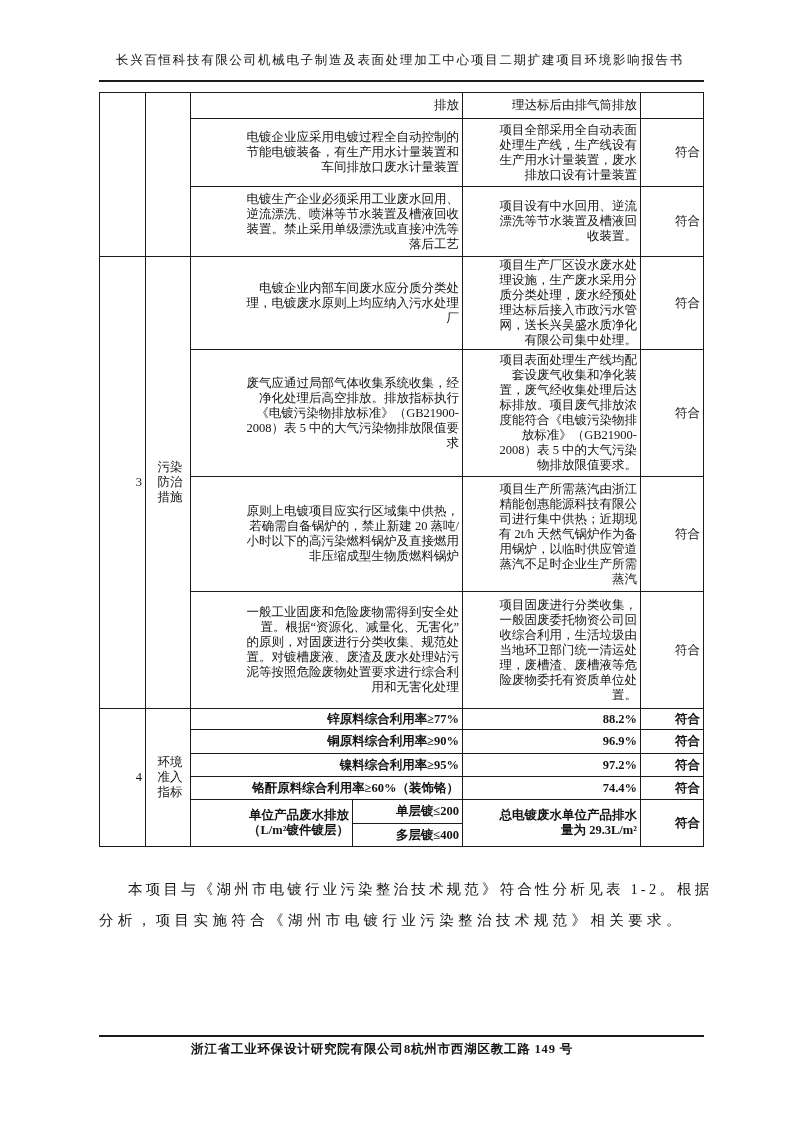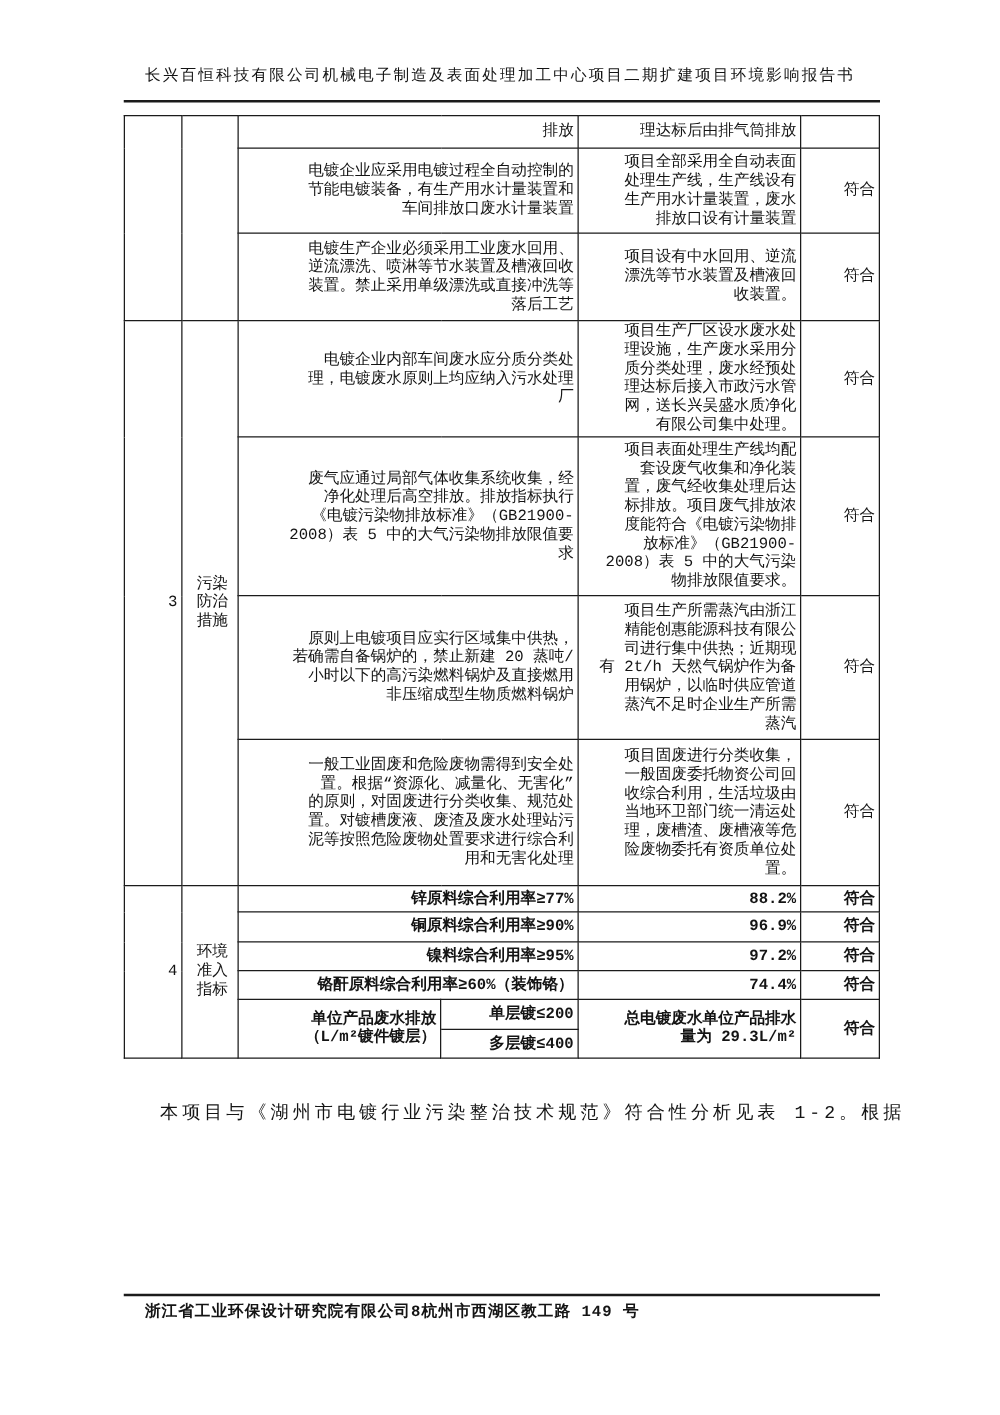--- a/index.html
+++ b/index.html
@@ -2,21 +2,21 @@
 <html><head>
 <meta charset="utf-8">
 <style>
   html, body { margin: 0; padding: 0; background: #e8e8e8; }
   .page {
     position: relative;
     width: 800px;
     height: 1132px;
     background: #ffffff;
     margin: 0 auto;
-    font-family: Liberation Mono, monospace;
+    font-family: Liberation Serif, serif;
     color: #141414;
     overflow: hidden;
   }
   .header-title {
     position: absolute;
     top: 52px; left: 0;
     width: 100%;
     text-align: center;
     font-size: 12.5px;
     letter-spacing: 1.7px;
@@ -72,21 +72,21 @@
     background: #1b1b1b;
   }
   .footer {
     position: absolute;
     top: 1041px; left: 99px;
     width: 605px;
     box-sizing: border-box;
     padding-left: 17px;
     padding-right: 56px;
     display: flex;
-    justify-content: flex-start;
+    justify-content: center;
     align-items: baseline;
     font-size: 12.5px;
     font-weight: bold;
     letter-spacing: 0.8px;
   }
 </style>
 </head>
 <body>
 
 <div class="page">
@@ -225,20 +225,21 @@
 量为 29.3L/m²</td>
         <td rowspan="2">符合</td>
       </tr>
       <tr style="height:23px" class="bold">
         <td>多层镀≤400</td>
       </tr>
     </tbody>
   </table>
 
   <div class="para-line l1">本项目与《湖州市电镀行业污染整治技术规范》符合性分析见表 1-2。根据</div>
+  <div class="para-line l2">分析，项目实施符合《湖州市电镀行业污染整治技术规范》相关要求。</div>
 
   <div class="footer-rule"></div>
   <div class="footer">
     <span>浙江省工业环保设计研究院有限公司</span>
     <span>8</span>
     <span>杭州市西湖区教工路 149 号</span>
   </div>
 
 </div>
 

